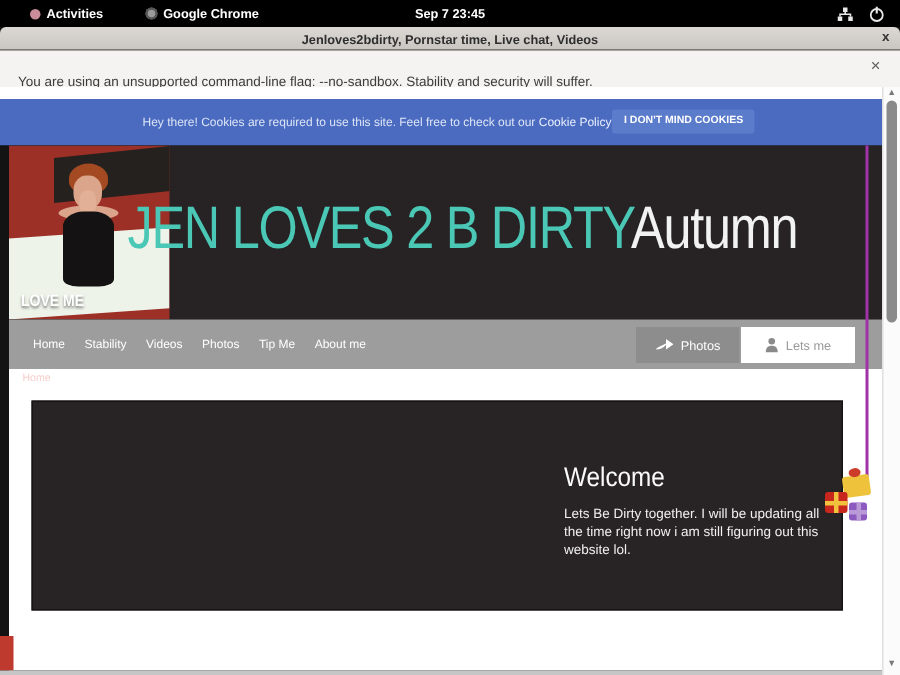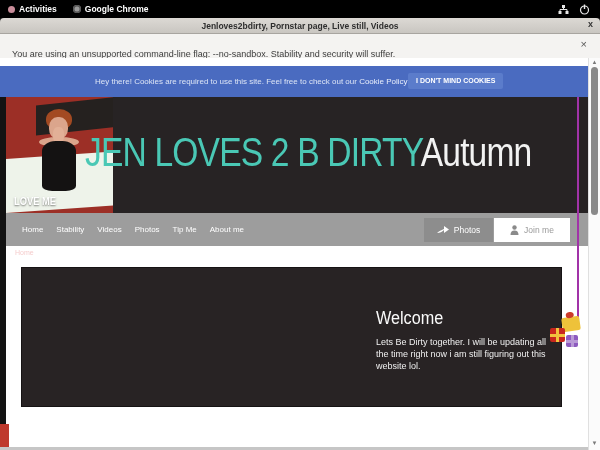--- a/index.html
+++ b/index.html
@@ -3,21 +3,21 @@
 <meta charset="utf-8">
 <style>
   html,body{margin:0;padding:0;}
   body{width:600px;height:450px;position:relative;overflow:hidden;
        font-family:"Liberation Sans", sans-serif;background:#131313;}
   .abs{position:absolute;}
 
   
   .topbar{left:0;top:0;width:600px;height:18px;background:#000;color:#fff;
           display:flex;align-items:center;font-size:8.5px;font-weight:bold;}
-  .tb-item{display:flex;align-items:center;gap:4px;padding:0 8px;height:100%;}
+  .tb-item{display:flex;align-items:center;gap:4px;padding:0 8px;height:100%;margin-left:12px;}
   .tb-dot{width:7px;height:7px;border-radius:50%;background:#c98d9a;}
   .tb-chrome{width:8px;height:8px;border-radius:50%;background:#9a9a9a;
              box-shadow:inset 0 0 0 1.5px #555;}
   .tb-clock{position:absolute;left:0;right:0;text-align:center;pointer-events:none;}
   .tb-right{margin-left:auto;display:flex;align-items:center;gap:10px;padding-right:10px;z-index:2;}
 
   
   .titlebar{left:0;top:18px;width:600px;height:15px;
             background:linear-gradient(#dcd9d4,#c9c6c1);
             border-bottom:1px solid #a8a5a0;display:flex;align-items:center;justify-content:center;
@@ -110,36 +110,37 @@
 
 <div class="abs topbar">
   <div class="tb-item">
     <span class="tb-dot"></span>
     <span>Activities</span>
   </div>
   <div class="tb-item">
     <span class="tb-chrome"></span>
     <span>Google Chrome</span>
   </div>
+  <div class="tb-clock">Sep 7  23:45</div>
   <div class="tb-right">
     <svg width="11" height="11" viewBox="0 0 11 11">
       <rect x="4" y="1" width="3" height="3" fill="#e8e8e8"></rect>
       <rect x="0.5" y="7" width="3" height="3" fill="#e8e8e8"></rect>
       <rect x="7.5" y="7" width="3" height="3" fill="#e8e8e8"></rect>
       <path d="M5.5 4v2M2 7V5.5h7V7" stroke="#e8e8e8" stroke-width="1" fill="none"></path>
     </svg>
     <svg width="11" height="11" viewBox="0 0 11 11">
       <circle cx="5.5" cy="6" r="4" stroke="#e8e8e8" stroke-width="1.2" fill="none"></circle>
       <line x1="5.5" y1="0.5" x2="5.5" y2="5" stroke="#e8e8e8" stroke-width="1.4"></line>
     </svg>
   </div>
 </div>
 
 <div class="abs titlebar">
-  <span>Jenloves2bdirty, Pornstar page, Live still, Videos</span>
+  <span>Jenloves2bdirty, Pornstar time, Live chat, Videos</span>
   <span class="titlebar-close">x</span>
 </div>
 
 <div class="abs infobar">
   <span>You are using an unsupported command-line flag: --no-sandbox. Stability and security will suffer.</span>
   <span class="infobar-close">×</span>
 </div>
 
 <div class="abs page-strip"></div>
 
@@ -180,21 +181,21 @@
     <svg width="12" height="9" viewBox="0 0 12 9">
       <path d="M0 7 C3 7 5 6 7 4 L7 7 L12 3.5 L7 0 L7 3 C4 4.5 2 5 0 7 Z" fill="#fff"></path>
     </svg>
     <span>Photos</span>
   </button>
   <button class="join-btn">
     <svg width="9" height="10" viewBox="0 0 9 10">
       <circle cx="4.5" cy="2.5" r="2.2" fill="#8a8a8a"></circle>
       <path d="M0.5 10 C0.5 6.8 2 5.5 4.5 5.5 C7 5.5 8.5 6.8 8.5 10 Z" fill="#8a8a8a"></path>
     </svg>
-    <span>Join me</span>
+    <span>Lets me</span>
   </button>
 </div>
 
 <div class="abs content">
   <span class="breadcrumb">Home</span>
   <div class="panel">
     <div class="welcome-h">Welcome</div>
     <div class="welcome-p">Lets Be Dirty together. I will be updating all the time right now i am still figuring out this website lol.</div>
   </div>
 </div>

